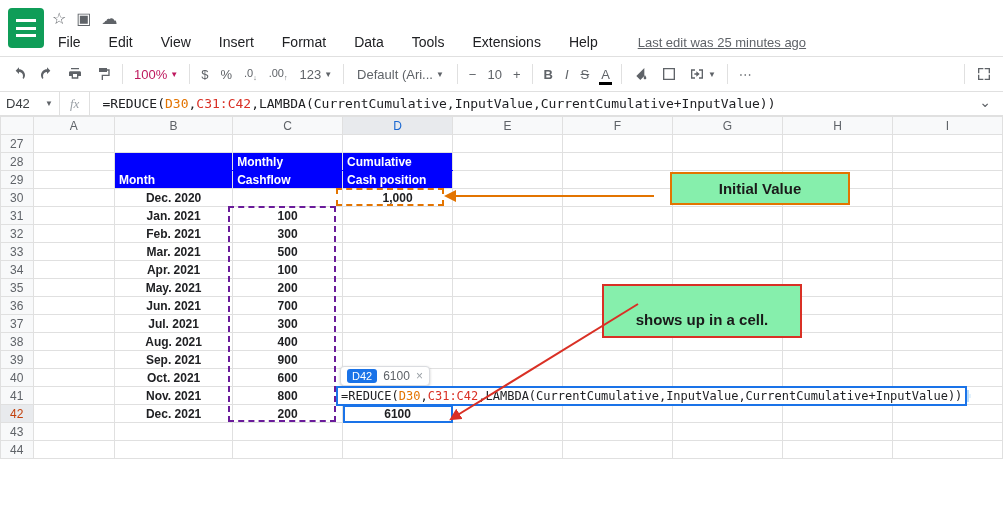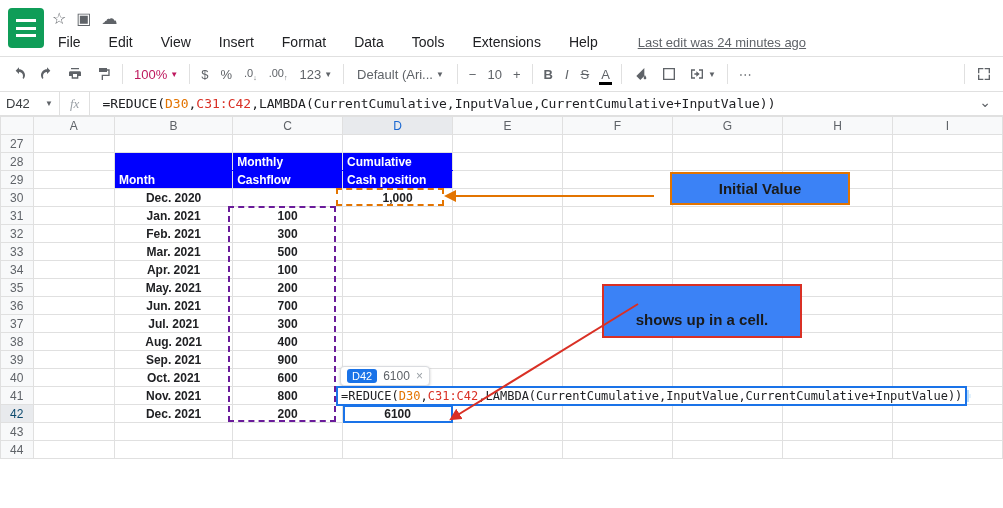--- a/index.html
+++ b/index.html
@@ -80,26 +80,26 @@
     background:#f8f9fa;color:#5f6368;font-weight:normal;text-align:center;
   }
   th.rowh{width:32px;}
   td.rowh{background:#f8f9fa;color:#5f6368;text-align:center;font-size:11px;width:32px;}
   col.cA{width:80px;} col.cB{width:116px;} col.cC{width:108px;} col.cD{width:108px;}
   col.cE{width:108px;} col.cF{width:108px;} col.cG{width:108px;} col.cH{width:108px;} col.cI{width:108px;}
   .hdr{background:#0000ff;color:#fff;font-weight:bold;}
   .hdr.top-cell{border-bottom-color:#0000ff;}
   .rgt{text-align:center;font-weight:bold;}
   .active-cell{outline:2px solid #1a73e8;outline-offset:-2px;}
-  td.rowh.active{background:#e8eaed;color:#0c4a6e;}
+  td.rowh.active{background:#e8eaed;color:#c2410c;}
   th.colh.activecol{background:#e8eaed;color:#1967d2;}
   .overlay{position:absolute;pointer-events:none;}
   .dash-orange{border:2px dashed #e37400;}
   .dash-purple{border:2px dashed #6a1b9a;}
-  .callout{position:absolute;border:2px solid;padding:6px 10px;font-weight:bold;font-size:15px;text-align:center;pointer-events:none;background:#3b82f6;}
+  .callout{position:absolute;border:2px solid;padding:6px 10px;font-weight:bold;font-size:15px;text-align:center;pointer-events:none;background:#86efac;}
   .callout.orange{border-color:#e37400;color:#1a1a1a;}
   .callout.red{border-color:#d93025;color:#1a1a1a;line-height:1.25;}
   .arrow-svg{position:absolute;pointer-events:none;overflow:visible;}
   .tooltip{
     position:absolute;background:#fff;border:1px solid #dadce0;border-radius:4px;
     padding:2px 6px;font-size:12px;display:flex;align-items:center;gap:6px;
     box-shadow:0 1px 3px rgba(0,0,0,.2);pointer-events:none;
   }
   .tooltip .chip{background:#1a73e8;color:#fff;padding:1px 5px;border-radius:3px;font-size:11px;}
   .tooltip .x{color:#9aa0a6;}
@@ -133,21 +133,21 @@
     <div class="menus">
       <span>File</span>
       <span>Edit</span>
       <span>View</span>
       <span>Insert</span>
       <span>Format</span>
       <span>Data</span>
       <span>Tools</span>
       <span>Extensions</span>
       <span>Help</span>
-      <span class="last-edit">Last edit was 24 minutes ago</span>
+      <span class="last-edit">Last edit was 25 minutes ago</span>
     </div>
   </div>
 </div>
 
 <div class="toolbar">
   <div class="tb">
       <svg width="16" height="16" viewBox="0 0 24 24">
         <path fill="#5f6368" d="M12 5V2L7 7l5 5V9c3 0 6 2 6 6 0 1-.2 2-.6 3l1.5 1.5C20 18 21 16 21 14c0-5-4-9-9-9z"></path>
       </svg>
     </div>

